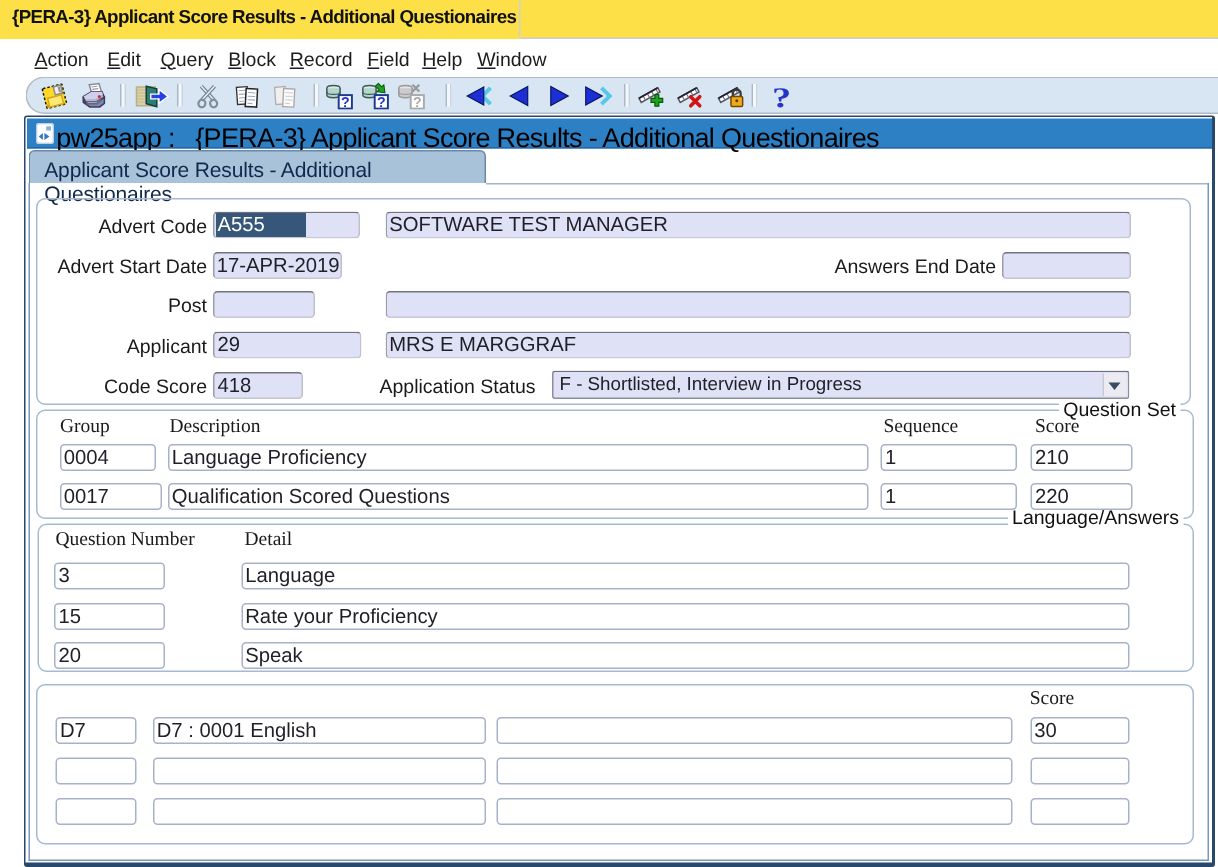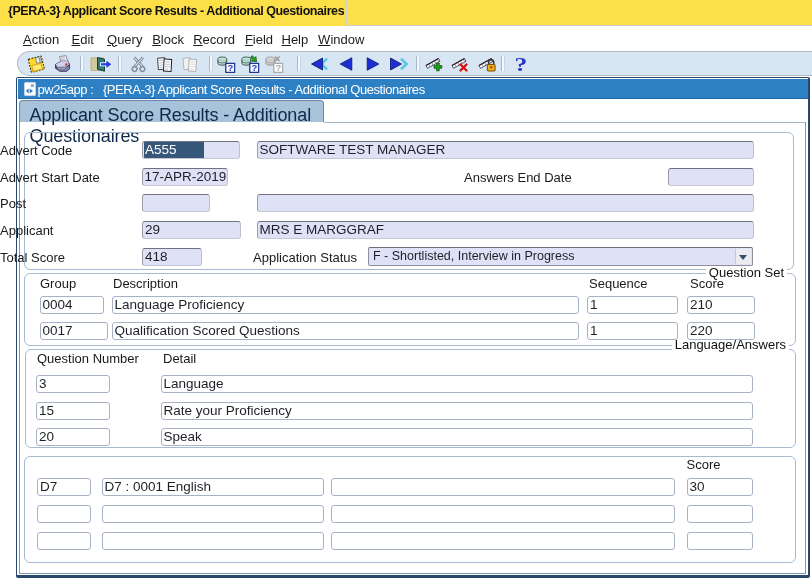--- a/index.html
+++ b/index.html
@@ -16,34 +16,34 @@
   .menu span{position:absolute;top:3px;}
   .menu u{text-decoration:underline;}
   
   .tbar{left:17px;top:51px;width:795px;height:25px;background:#d8e5f3;
         border:1px solid #b2bac4;border-right:none;border-radius:13px 0 0 13px;box-sizing:border-box;}
   .sep{position:absolute;top:56px;width:2px;height:15px;background:#f4f8fc;border-left:1px solid #a8b8c8;border-right:1px solid #c8d4e0;box-sizing:content-box;}
   .icon{position:absolute;top:55px;width:18px;height:18px;}
   
   .win{left:16px;top:77px;width:794px;height:501px;border-width:1.5px 2px 3px 1.5px;border-style:solid;border-color:#28486c;border-radius:2px;box-sizing:border-box;background:#ffffff;}
   .title{left:17.5px;top:78.5px;width:790.5px;height:20px;background:#2e80c5;border-bottom:1px solid #2268a8;box-sizing:border-box;}
-  .title .txt{position:absolute;left:20px;top:3px;font-size:13px;color:#ffffff;letter-spacing:-0.45px;}
+  .title .txt{position:absolute;left:20px;top:3px;font-size:18px;color:#000000;letter-spacing:-0.45px;}
   .wicon{position:absolute;left:6px;top:3px;width:12px;height:14px;background:#ffffff;border-radius:2px;}
   
   .ctab{left:18.5px;top:100px;width:305px;height:22px;background:#a8c2da;border:1px solid #6b88a8;
         border-bottom:none;border-radius:4px 4px 0 0;box-sizing:border-box;}
-  .ctab .txt{position:absolute;left:10px;top:3.5px;font-size:18px;color:#10294a;letter-spacing:-0.1px;}
+  .ctab .txt{position:absolute;left:10px;top:3.5px;font-size:14px;color:#10294a;letter-spacing:-0.1px;}
   .panel{left:19px;top:121.5px;width:787px;height:452px;border:1px solid #7d97b6;border-top:none;box-sizing:border-box;}
   .paneltop{left:324px;top:121.5px;width:482px;height:1px;background:#a4b6ca;}
   
   .frame{border:1px solid #a6bad2;border-radius:6px;box-sizing:border-box;}
   
   .lab{font-size:13px;color:#1a1a1a;white-space:nowrap;}
-  .rlab{text-align:left;}
-  .slab{font-size:13px;color:#1a1a1a;white-space:nowrap;}
+  .rlab{text-align:right;}
+  .slab{font-size:13px;color:#1a1a1a;white-space:nowrap;font-family:Liberation Serif, serif;}
   .ftitle{font-size:13px;color:#111;background:#ffffff;padding:0 3px;white-space:nowrap;}
   
   .fld{box-sizing:border-box;height:18px;background:#dfe2f6;
        border:1px solid #9c9caa;border-top-color:#72727e;border-bottom-color:#c6c6d4;border-right-color:#bfbfce;
        border-radius:3px;font-size:13.5px;color:#1f1f28;line-height:16px;padding-left:2px;white-space:nowrap;overflow:hidden;}
   .wfld{box-sizing:border-box;height:18px;background:#ffffff;
         border:1px solid #a7b2c8;border-radius:3px;font-size:13.5px;color:#1f1f28;line-height:16px;padding-left:2px;white-space:nowrap;overflow:hidden;}
   .sel{background:#36567a;color:#ffffff;display:inline-block;padding:0 27px 1px 1px;margin-left:-1px;}
   .dd{box-sizing:border-box;height:19px;background:#dfe2f6;border:1px solid #8d8d9b;border-top-color:#6e6e7a;
       border-radius:2px;font-size:12.5px;color:#1f1f28;line-height:17px;padding-left:4px;}
@@ -211,21 +211,21 @@
   <div class="abs frame" style="left:24.5px;top:348.5px;width:771.5px;height:99.5px"></div>
   <div class="abs frame" style="left:24px;top:455.5px;width:772px;height:107.5px"></div>
 
   <div class="abs ftitle" style="right:25px;top:264.5px">Question Set</div>
   <div class="abs ftitle" style="right:23px;top:336.5px">Language/Answers</div>
 
   <div class="abs lab rlab" style="left:0;top:143px;width:138px">Advert Code</div>
   <div class="abs lab rlab" style="left:0;top:170px;width:138px">Advert Start Date</div>
   <div class="abs lab rlab" style="left:0;top:196px;width:138px">Post</div>
   <div class="abs lab rlab" style="left:0;top:223px;width:138px">Applicant</div>
-  <div class="abs lab rlab" style="left:0;top:250px;width:138px">Total Score</div>
+  <div class="abs lab rlab" style="left:0;top:250px;width:138px">Code Score</div>
   <div class="abs lab rlab" style="left:464px;top:170px;width:200px">Answers End Date</div>
   <div class="abs lab" style="left:253px;top:250px">Application Status</div>
 
   <div class="abs fld" style="left:142px;top:140.5px;width:97.5px"><span class="sel">A555</span></div>
   <div class="abs fld" style="left:256.5px;top:140.5px;width:497.5px">SOFTWARE TEST MANAGER</div>
   <div class="abs fld" style="left:141.5px;top:167.5px;width:86.5px">17-APR-2019</div>
   <div class="abs fld" style="left:667.5px;top:167.5px;width:86.5px"></div>
   <div class="abs fld" style="left:142px;top:194px;width:68px"></div>
   <div class="abs fld" style="left:256.5px;top:193.5px;width:497.5px"></div>
   <div class="abs fld" style="left:142px;top:220.5px;width:99px">29</div>

